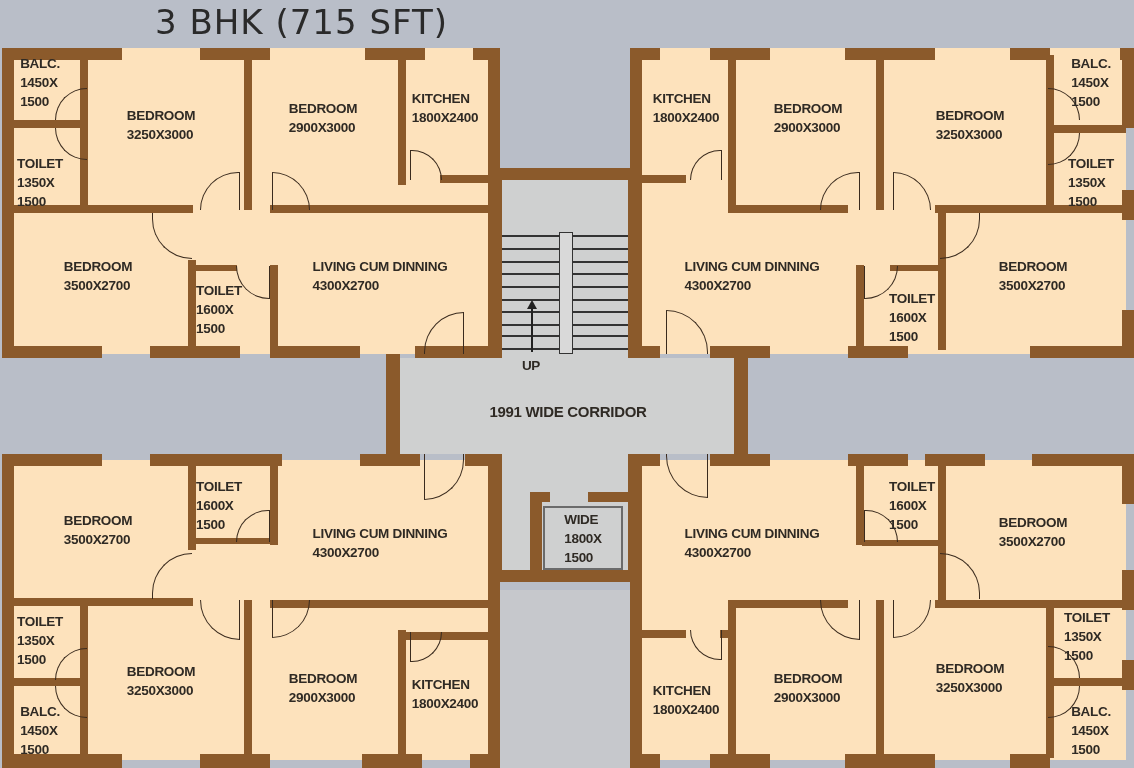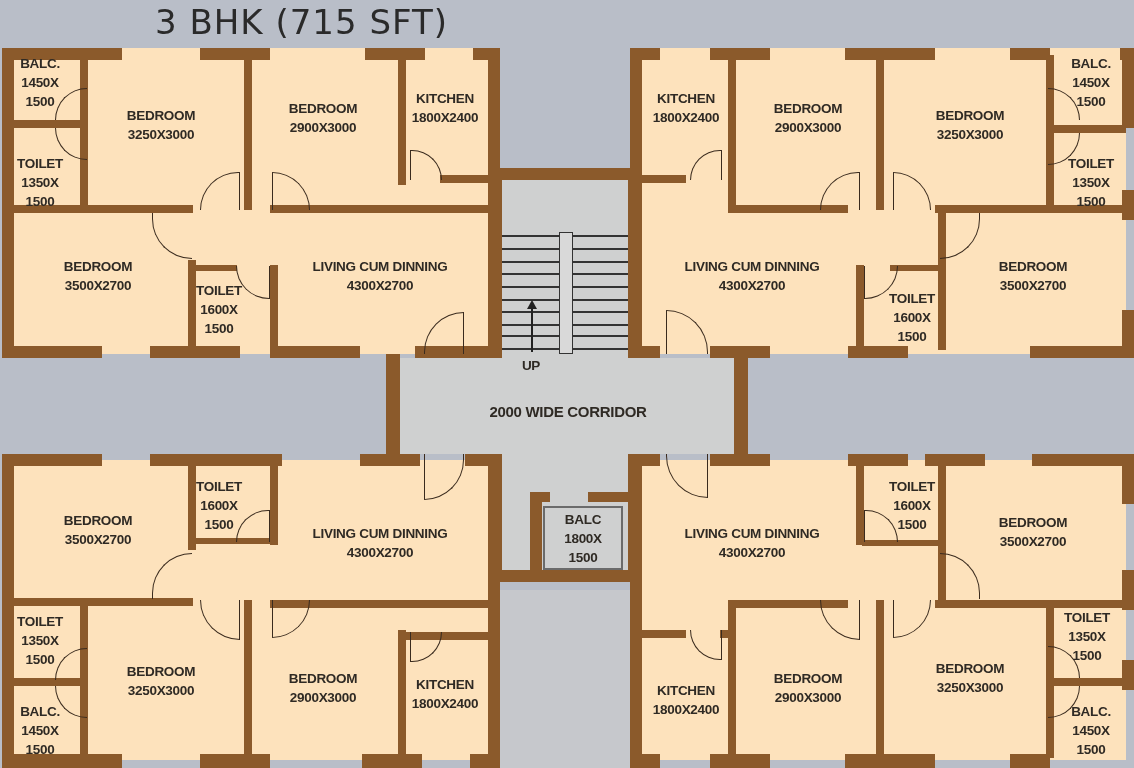--- a/index.html
+++ b/index.html
@@ -1,21 +1,21 @@
 <!DOCTYPE html>
 <html><head>
 <meta charset="utf-8">
 <style>
   html,body{margin:0;padding:0;}
   body{width:1134px;height:768px;position:relative;overflow:hidden;background:#b9bec8;font-family:"Liberation Sans",sans-serif;}
   .title{position:absolute;left:155px;top:2px;font-size:34px;color:#2a2a2a;letter-spacing:1px;font-family:"DejaVu Sans",sans-serif;}
   .floor{position:absolute;background:#fde2bc;}
   .wall{position:absolute;background:#8b5a2b;}
   .corr{position:absolute;background:#cfd0d0;}
-  .lbl{position:absolute;text-align:center;font-size:13.5px;color:#2f2a24;line-height:19px;font-weight:bold;transform:translate(-50%,-50%);white-space:nowrap;letter-spacing:-0.3px;}
+  .lbl{position:absolute;text-align:left;font-size:13.5px;color:#2f2a24;line-height:19px;font-weight:bold;transform:translate(-50%,-50%);white-space:nowrap;letter-spacing:-0.3px;}
   .lbl span{display:block;}
   .door{position:absolute;border:1.5px solid #3a2b1e;box-sizing:border-box;}
   .stair{position:absolute;left:502px;width:126px;height:2px;background:#333;}
 </style>
 </head>
 <body>
 
 <div class="title">3 BHK (715 SFT)</div>
 
 <div class="corr" style="left:500px;top:178px;width:130px;height:180px;"></div>
@@ -32,36 +32,36 @@
     <div class="stair" style="top:299px"></div>
   <div class="stair" style="top:311px"></div>
     <div class="stair" style="top:324px"></div>
   <div class="stair" style="top:335px"></div>
     <div class="stair" style="top:348px"></div>
   <div style="position:absolute;left:559px;top:232px;width:12px;height:120px;background:#d9d9d9;border:1.5px solid #333;"></div>
   <div style="position:absolute;left:531px;top:304px;width:2px;height:48px;background:#222;"></div>
   <div style="position:absolute;left:527px;top:300px;width:0;height:0;border-left:5px solid transparent;border-right:5px solid transparent;border-bottom:9px solid #222;"></div>
 </div>
 <div class="lbl" style="left:531px;top:365px;">UP</div>
-<div class="lbl" style="left:568px;top:411px;font-size:15px;">2000 WIDE CORRIDOR</div>
+<div class="lbl" style="left:568px;top:411px;font-size:15px;">1991 WIDE CORRIDOR</div>
 
 <div class="wall" style="left:490px;top:168px;width:12px;height:190px;"></div>
 <div class="wall" style="left:628px;top:168px;width:12px;height:190px;"></div>
 <div class="wall" style="left:490px;top:168px;width:150px;height:12px;"></div>
 <div class="wall" style="left:386px;top:354px;width:14px;height:104px;"></div>
 <div class="wall" style="left:734px;top:354px;width:14px;height:104px;"></div>
 <div class="wall" style="left:490px;top:454px;width:12px;height:125px;"></div>
 <div class="wall" style="left:628px;top:454px;width:12px;height:125px;"></div>
 <div class="wall" style="left:530px;top:492px;width:12px;height:86px;"></div>
 <div class="wall" style="left:588px;top:492px;width:50px;height:10px;"></div>
 <div class="wall" style="left:530px;top:492px;width:20px;height:10px;"></div>
 <div class="wall" style="left:500px;top:570px;width:130px;height:12px;"></div>
 <div style="position:absolute;left:543px;top:506px;width:80px;height:64px;border:2px solid #6b6b6b;background:#cfd0d0;box-sizing:border-box;"></div>
 <div class="lbl" style="left:583px;top:538px;">
-  <span>BALC</span>
+  <span>WIDE</span>
     <span>1800X</span>
     <span>1500</span>
 </div>
 
 <div>
   <div class="floor" style="left:8px;top:48px;width:488px;height:306px;"></div>
 
   <div class="wall" style="left:2px;top:48px;width:120px;height:12px;"></div>
   <div class="wall" style="left:200px;top:48px;width:70px;height:12px;"></div>
   <div class="wall" style="left:365px;top:48px;width:60px;height:12px;"></div>

